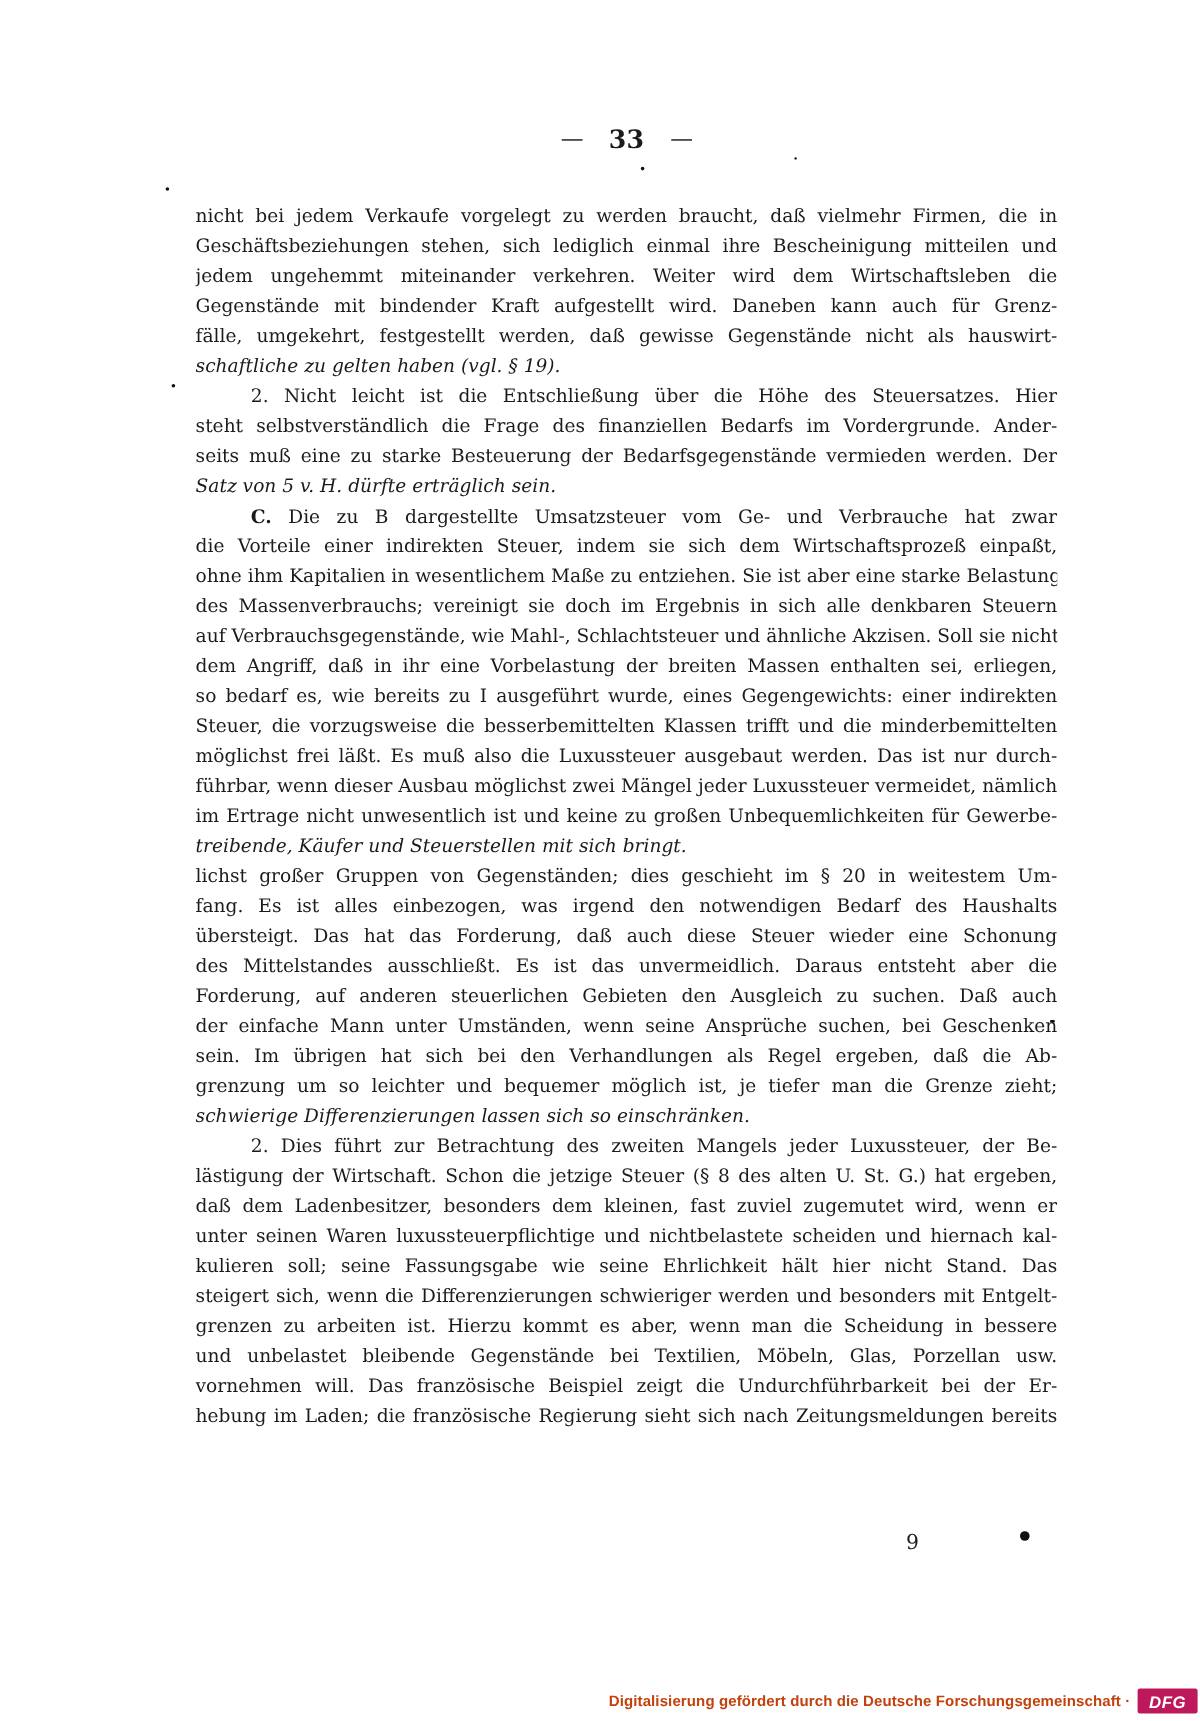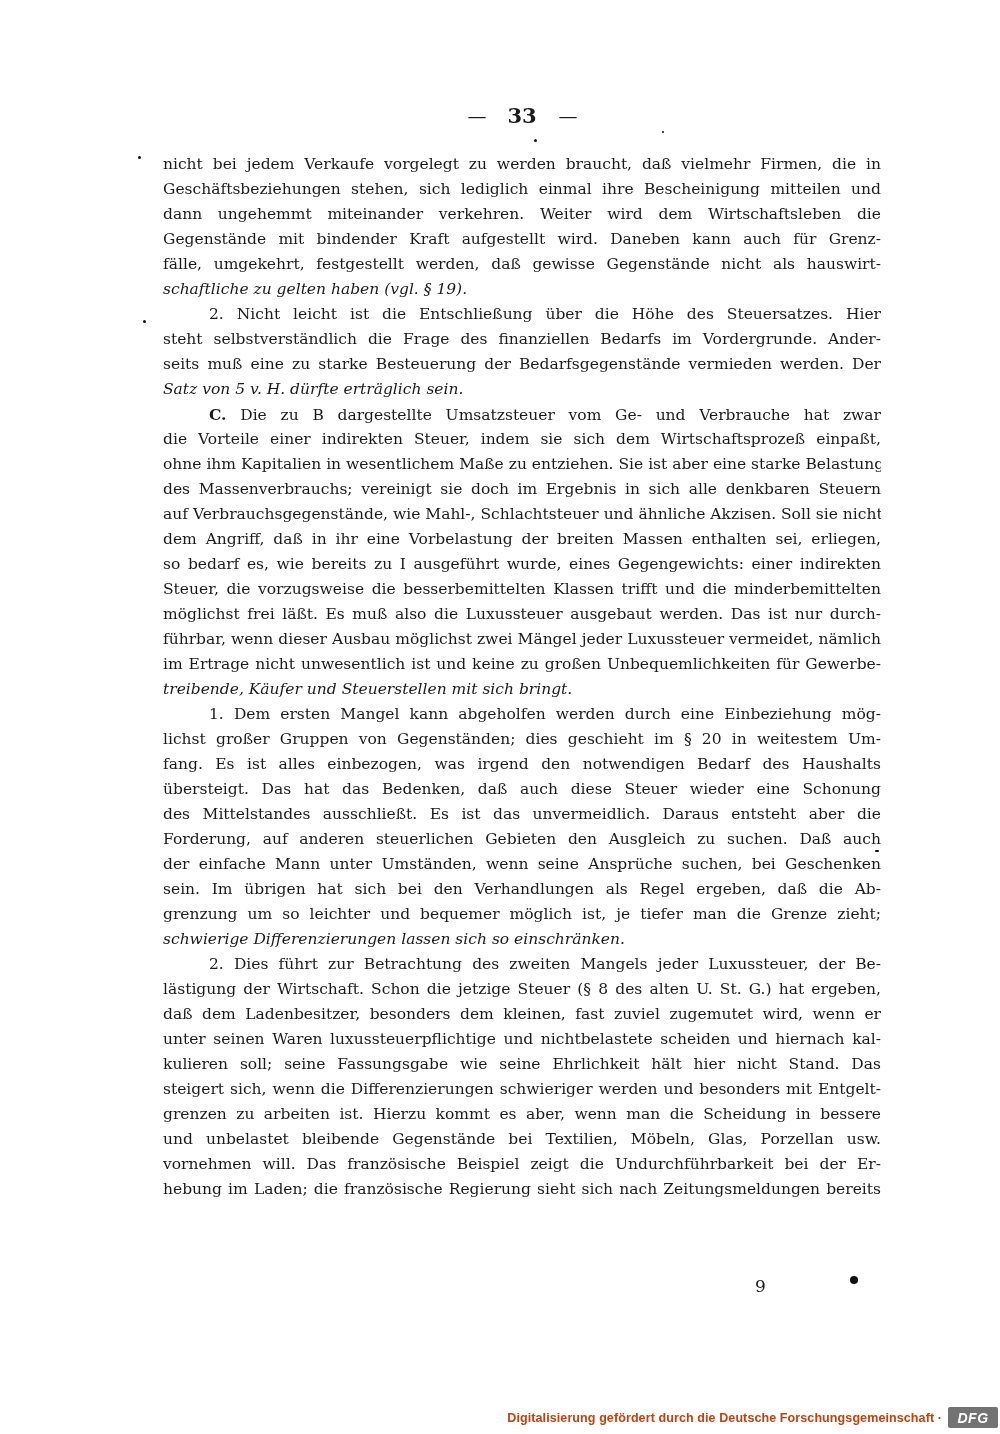--- a/index.html
+++ b/index.html
@@ -15,21 +15,21 @@
     position: absolute;
     top: 103px; left: 163px; width: 718px;
     display: flex; justify-content: center; align-items: center;
     gap: 22px;
     font-size: 21px; font-weight: bold;
     color: #1b1b1b;
   }
   .page-header .dash { font-weight: normal; font-size: 19px; letter-spacing: -1px; }
   .text-body {
     position: absolute;
-    top: 152px; left: 163px; width: 718px;
+    top: 168px; left: 163px; width: 718px;
     font-size: 15.5px;
     overflow: hidden;
   }
   .line {
     height: 25px; line-height: 25px;
     white-space: nowrap;
     text-align: justify;
     text-align-last: justify;
     overflow: hidden;
   }
@@ -72,44 +72,43 @@
 
 <div class="page-header">
   <span class="dash">—</span>
   <span class="pagenum">33</span>
   <span class="dash">—</span>
 </div>
 
 <div class="text-body">
     <div class="line">nicht bei jedem Verkaufe vorgelegt zu werden braucht, daß vielmehr Firmen, die in</div>
     <div class="line">Geschäftsbeziehungen stehen, sich lediglich einmal ihre Bescheinigung mitteilen und</div>
-    <div class="line">dann ungehemmt miteinander verkehren. Weiter wird dem Wirtschaftsleben die</div>
+    <div class="line">jedem ungehemmt miteinander verkehren. Weiter wird dem Wirtschaftsleben die</div>
     <div class="line">Gegenstände mit bindender Kraft aufgestellt wird. Daneben kann auch für Grenz-</div>
     <div class="line">fälle, umgekehrt, festgestellt werden, daß gewisse Gegenstände nicht als hauswirt-</div>
     <div class="line last">schaftliche zu gelten haben (vgl. § 19).</div>
     <div class="line indent">2. Nicht leicht ist die Entschließung über die Höhe des Steuersatzes. Hier</div>
     <div class="line">steht selbstverständlich die Frage des finanziellen Bedarfs im Vordergrunde. Ander-</div>
     <div class="line">seits muß eine zu starke Besteuerung der Bedarfsgegenstände vermieden werden. Der</div>
     <div class="line last">Satz von 5 v. H. dürfte erträglich sein.</div>
     <div class="line indent"><b>C.</b> Die zu B dargestellte Umsatzsteuer vom Ge- und Verbrauche hat zwar</div>
     <div class="line">die Vorteile einer indirekten Steuer, indem sie sich dem Wirtschaftsprozeß einpaßt,</div>
     <div class="line">ohne ihm Kapitalien in wesentlichem Maße zu entziehen. Sie ist aber eine starke Belastung</div>
     <div class="line">des Massenverbrauchs; vereinigt sie doch im Ergebnis in sich alle denkbaren Steuern</div>
     <div class="line">auf Verbrauchsgegenstände, wie Mahl-, Schlachtsteuer und ähnliche Akzisen. Soll sie nicht</div>
     <div class="line">dem Angriff, daß in ihr eine Vorbelastung der breiten Massen enthalten sei, erliegen,</div>
     <div class="line">so bedarf es, wie bereits zu I ausgeführt wurde, eines Gegengewichts: einer indirekten</div>
     <div class="line">Steuer, die vorzugsweise die besserbemittelten Klassen trifft und die minderbemittelten</div>
     <div class="line">möglichst frei läßt. Es muß also die Luxussteuer ausgebaut werden. Das ist nur durch-</div>
     <div class="line">führbar, wenn dieser Ausbau möglichst zwei Mängel jeder Luxussteuer vermeidet, nämlich</div>
     <div class="line">im Ertrage nicht unwesentlich ist und keine zu großen Unbequemlichkeiten für Gewerbe-</div>
     <div class="line last">treibende, Käufer und Steuerstellen mit sich bringt.</div>
-    <div class="line indent">1. Dem ersten Mangel kann abgeholfen werden durch eine Einbeziehung mög-</div>
     <div class="line">lichst großer Gruppen von Gegenständen; dies geschieht im § 20 in weitestem Um-</div>
     <div class="line">fang. Es ist alles einbezogen, was irgend den notwendigen Bedarf des Haushalts</div>
-    <div class="line">übersteigt. Das hat das Bedenken, daß auch diese Steuer wieder eine Schonung</div>
+    <div class="line">übersteigt. Das hat das Forderung, daß auch diese Steuer wieder eine Schonung</div>
     <div class="line">des Mittelstandes ausschließt. Es ist das unvermeidlich. Daraus entsteht aber die</div>
     <div class="line">Forderung, auf anderen steuerlichen Gebieten den Ausgleich zu suchen. Daß auch</div>
     <div class="line">der einfache Mann unter Umständen, wenn seine Ansprüche suchen, bei Geschenken</div>
     <div class="line">sein. Im übrigen hat sich bei den Verhandlungen als Regel ergeben, daß die Ab-</div>
     <div class="line">grenzung um so leichter und bequemer möglich ist, je tiefer man die Grenze zieht;</div>
     <div class="line last">schwierige Differenzierungen lassen sich so einschränken.</div>
     <div class="line indent">2. Dies führt zur Betrachtung des zweiten Mangels jeder Luxussteuer, der Be-</div>
     <div class="line">lästigung der Wirtschaft. Schon die jetzige Steuer (§ 8 des alten U. St. G.) hat ergeben,</div>
     <div class="line">daß dem Ladenbesitzer, besonders dem kleinen, fast zuviel zugemutet wird, wenn er</div>
     <div class="line">unter seinen Waren luxussteuerpflichtige und nichtbelastete scheiden und hiernach kal-</div>
@@ -125,16 +124,16 @@
 
 <span class="speck" style="left:138px; top:156px; width:3px; height:3px;"></span>
 <span class="speck" style="left:143px; top:320px; width:3px; height:3px;"></span>
 <span class="speck" style="left:534px; top:139px; width:3px; height:3px;"></span>
 <span class="speck" style="left:662px; top:131px; width:2px; height:2px;"></span>
 <span class="speck" style="left:875px; top:850px; width:4px; height:2px; border-radius:1px;"></span>
 <span class="speck" style="left:850px; top:1276px; width:8px; height:8px;"></span>
 
 <div class="footer">
   <span class="footer-text">Digitalisierung gefördert durch die Deutsche Forschungsgemeinschaft ·</span>
-  <span class="dfg-logo" style="background: #737373; color: rgb(255, 255, 255);">
+  <span class="dfg-logo" style="background: #be185d; color: rgb(255, 255, 255);">
     <span>DFG</span>
   </span>
 </div>
 
 </body></html>

